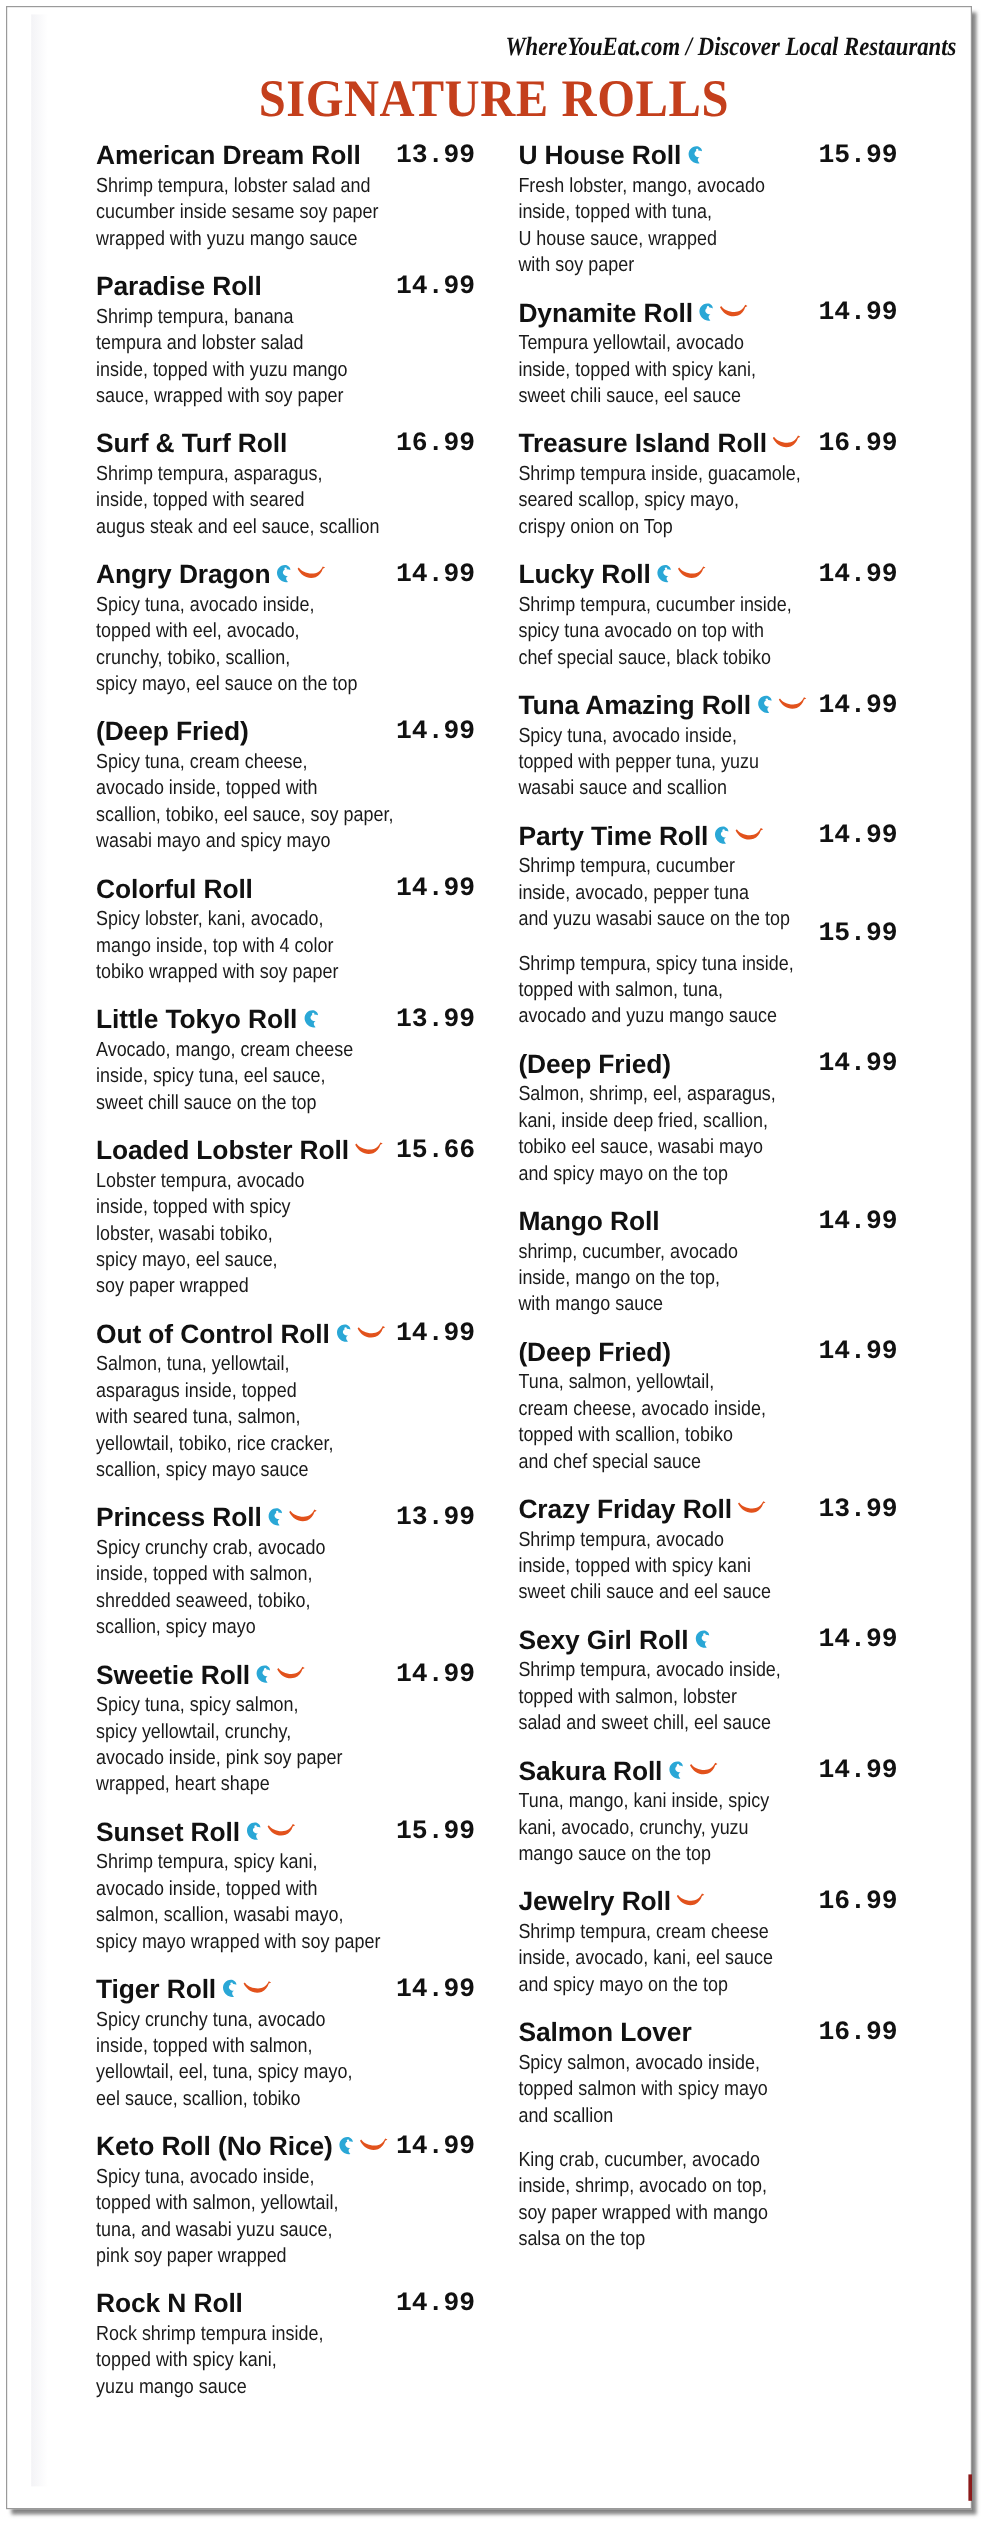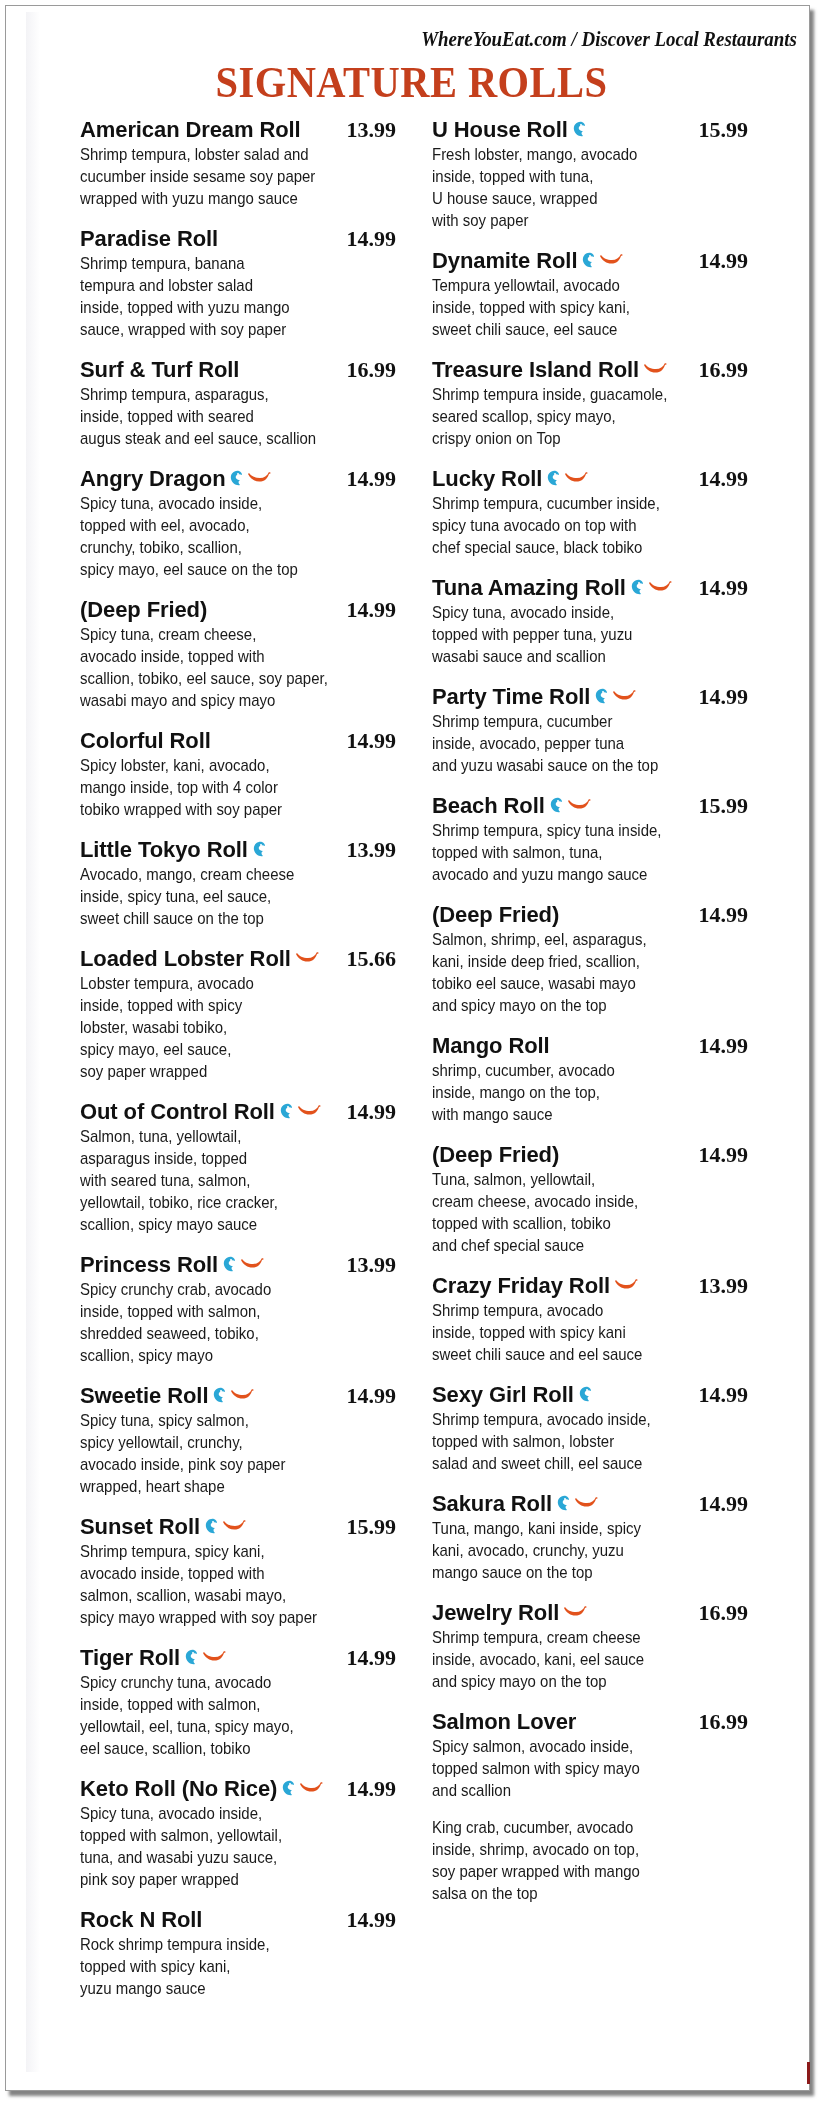--- a/index.html
+++ b/index.html
@@ -37,21 +37,21 @@
   .col-right { left: 432px; width: 316px; }
   .item { position: relative; margin-bottom: 15px; }
   .name-row { position: relative; }
   .name-line {
     font-family: "Liberation Sans", "DejaVu Sans", sans-serif;
     font-weight: bold; font-size: 22px; line-height: 28px; color: #111111;
     white-space: nowrap; letter-spacing: -0.1px;
   }
   .price {
     position: absolute; right: 0; bottom: 0;
-    font-family: Liberation Serif, serif;
+    font-family: Liberation Mono, monospace;
     font-weight: bold; font-size: 22px; line-height: 28px; color: #111111;
     background: transparent;
   }
   .desc {
     font-family: "Liberation Sans", "DejaVu Sans", sans-serif;
     font-size: 17px; line-height: 22px; color: #1a1a1a;
     transform: scaleX(0.88); transform-origin: left top;
     white-space: nowrap;
   }
   .desc-line { display: block; }
@@ -419,26 +419,20 @@
     </div>
     <div class="desc">
         <span class="desc-line">Shrimp tempura, cucumber</span>
         <span class="desc-line">inside, avocado, pepper tuna</span>
         <span class="desc-line">and yuzu wasabi sauce on the top</span>
       </div>
   </div>
     <div class="item">
     <div class="name-row">
       <div class="name-lines">
-          <div class="name-line"><span>Beach Roll</span><span class="icon"><svg width="14" height="18" viewBox="0 0 14 18">
-                <path d="M10 2 C5 1 1 5 2 10 C3 14 7 17 11 16 C9 14 9 12 11 11 C8 11 6 9 7 7 C8 5 11 5 13 6 C13 4 12 3 10 2 Z" fill="#2aa7d6"></path>
-                <circle cx="9" cy="5" r="1" fill="#fff"></circle>
-              </svg></span><span class="icon"><svg width="24" height="14" viewBox="0 0 24 14">
-                <path d="M1 3 C4 9 10 12 16 10 C19 9 21 6 22 3 L24 2 L22 1 C20 5 17 7 13 7 C8 7 4 5 2 2 Z" fill="#e2521c"></path>
-              </svg></span></div>
         </div>
       <span class="price">15.99</span>
     </div>
     <div class="desc">
         <span class="desc-line">Shrimp tempura, spicy tuna inside,</span>
         <span class="desc-line">topped with salmon, tuna,</span>
         <span class="desc-line">avocado and yuzu mango sauce</span>
       </div>
   </div>
     <div class="item">

